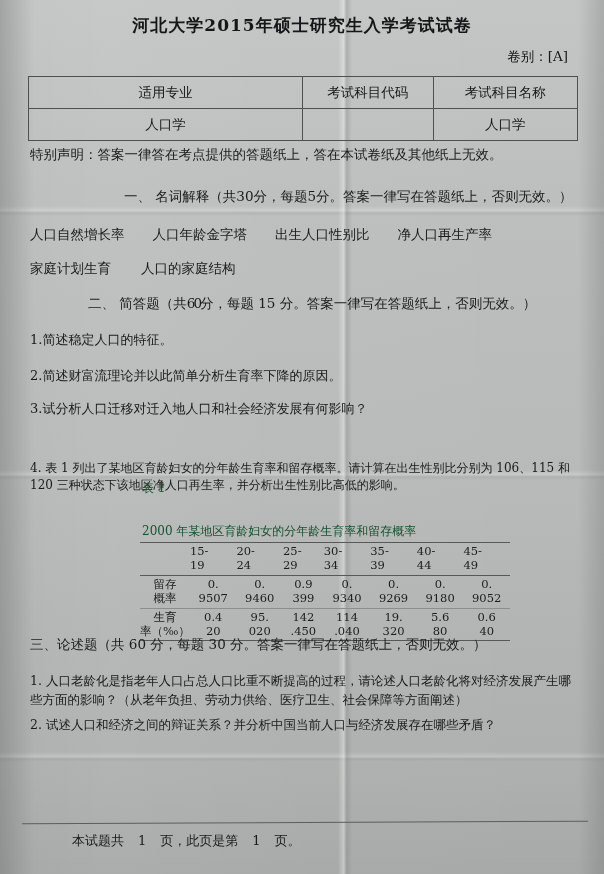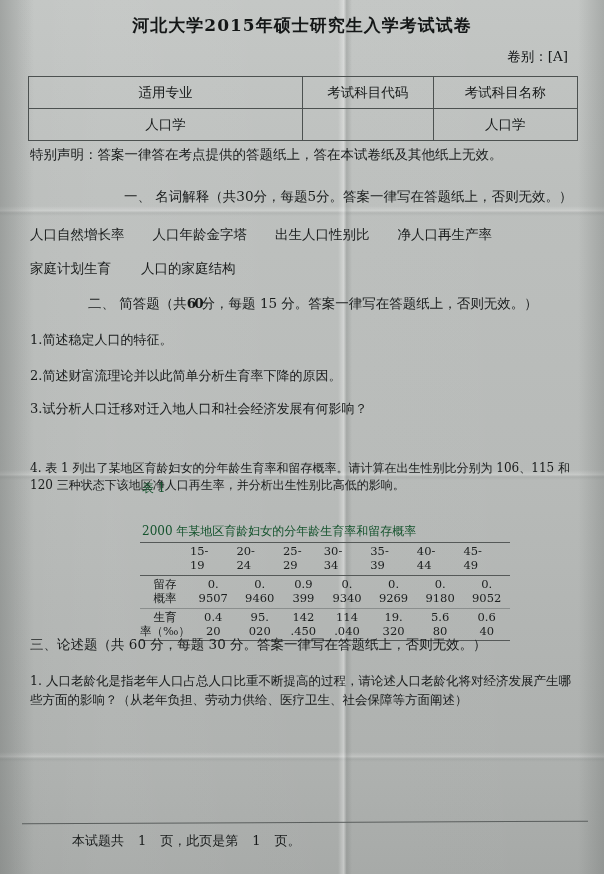--- a/index.html
+++ b/index.html
@@ -72,21 +72,21 @@
 
   .body-text{
     font-family:"DejaVu Serif","Liberation Serif",serif;
     color:#181b1b;
   }
   .notice{position:absolute;left:30px;top:146px;font-size:13.5px;}
   .sec-head{position:absolute;font-size:13.5px;}
   .sec1-head{left:104px;top:188px;margin-left:20px;}
   .sec2-head{left:88px;top:295px;}
   .sec3-head{left:30px;top:636px;}
-  .sec2-head .amended{font-weight:bold;letter-spacing:-2px;margin-top:24px;}
+  .sec2-head .amended{font-weight:normal;letter-spacing:-2px;margin-top:24px;}
 
   .terms{position:absolute;left:30px;font-size:13.5px;font-family:Liberation Serif, serif;}
   .terms .t{display:inline-block;}
   .terms-1{top:226px;}
   .terms-2{top:260px;}
   .terms-1 .t{margin-right:28px;}
   .terms-2 .t{margin-right:30px;}
 
   .q{position:absolute;left:30px;font-size:13px;}
   .q1{top:331px;}
@@ -300,19 +300,20 @@
               <span>0.6</span>
               <span>40</span>
             </td>
         </tr>
       </tbody>
     </table>
   </div>
 
   <div class="sec-head sec3-head body-text">三、论述题（共 60 分，每题 30 分。答案一律写在答题纸上，否则无效。）</div>
   <div class="essay e1 body-text">1. 人口老龄化是指老年人口占总人口比重不断提高的过程，请论述人口老龄化将对经济发展产生哪些方面的影响？（从老年负担、劳动力供给、医疗卫生、社会保障等方面阐述）</div>
+  <div class="essay e2 body-text">2. 试述人口和经济之间的辩证关系？并分析中国当前人口与经济发展存在哪些矛盾？</div>
 
   <div class="foot-rule"></div>
   <div class="footer body-text">
     <span>本试题共</span><span class="num">1</span><span>页，此页是第</span><span class="num">1</span><span>页。</span>
   </div>
 
 </div>
 
 </body></html>

